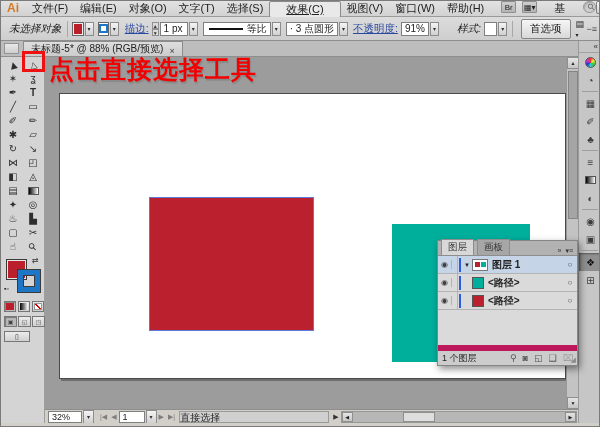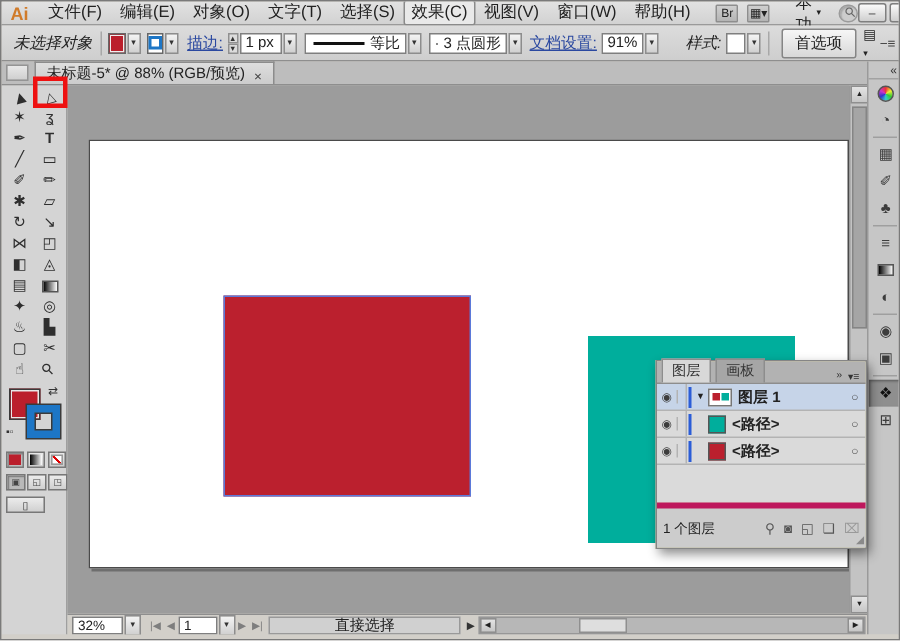--- a/index.html
+++ b/index.html
@@ -1,24 +1,24 @@
 <!DOCTYPE html>
 <html><head>
 <meta charset="utf-8">
 <style>
   * { margin:0; padding:0; box-sizing:border-box; }
   html,body { width:600px; height:427px; }
   body { font-family:"Liberation Sans","DejaVu Sans",sans-serif; font-size:11px; color:#222; }
   #app { position:relative; width:600px; height:427px; background:#d2cfc9; border:1px solid #7a7a7a; overflow:hidden; }
 
   
-  #menubar { position:absolute; left:0; top:0; width:600px; height:16px; background:linear-gradient(#e2e2e2,#d2d2d2); border-bottom:1px solid #9a9a9a; display:flex; align-items:center; }
+  #menubar { position:absolute; left:0; top:0; width:600px; height:16px; background:linear-gradient(#e2e2e2,#d2d2d2); border-bottom:1px solid #9a9a9a; display:flex; align-items:flex-start; }
   .ai-logo { font-weight:bold; font-size:12px; color:#d07b2a; padding:0 7px 0 6px; }
   .menu-item { padding:0 6px; font-size:11px; line-height:15px; white-space:nowrap; }
-  .menu-item.hl { border:1px solid #8a8a8a; background:#e9e9e9; border-radius:2px; padding:0 4px; }
+  .menu-item.hl { border:1px solid #8a8a8a; background:#e9e9e9; border-radius:2px; padding:0 16px;text-decoration:underline; }
   .mb-sep { width:1px; height:11px; background:#a5a5a5; margin:0 4px; }
   .mini-btn { height:12px; min-width:15px; background:linear-gradient(#cfcfcf,#b4b4b4); border:1px solid #8e8e8e; font-size:8px; display:flex; align-items:center; justify-content:center; margin:0 3px; border-radius:1px; }
   .ws { margin-left:14px; font-size:11px; display:flex; align-items:center; gap:3px; }
   .searchbox { margin-left:12px; width:88px; height:12px; border-radius:6px; background:#cdcdcd; border:1px solid #9b9b9b; box-shadow:inset 1px 1px 1px rgba(0,0,0,.18); display:flex; align-items:center; padding-left:4px; color:#666; }
   .win-btns { margin-left:auto; margin-right:3px; display:flex; gap:2px; }
   .win-btn { width:19px; height:13px; background:linear-gradient(#fbfbfb,#cfcfcf); border:1px solid #7f7f7f; border-radius:2px; font-size:8px; line-height:11px; text-align:center; color:#333; }
 
   
   #controlbar { position:absolute; left:0; top:16px; width:600px; height:24px; background:linear-gradient(#dcdcdc,#cecece); border-bottom:1px solid #8e8e8e; display:flex; align-items:center; font-size:10.5px; }
   .cb-sep { width:1px; height:16px; background:#a8a8a8; margin:0 5px; }
@@ -77,51 +77,51 @@
 
   
   #dock { position:absolute; left:577px; top:40px; width:23px; height:382px; background:#c6c6c6; border-left:1px solid #9a9a9a; }
   .dock-top { height:12px; display:flex; align-items:center; justify-content:flex-end; padding-right:3px; font-size:8px; color:#333; border-bottom:1px solid #a2a2a2; }
   .dock-cell { width:23px; height:18px; display:flex; align-items:center; justify-content:center; font-size:10px; color:#3c3c3c; }
   .dock-cell.active { background:#8f8f8f; box-shadow:inset 1px 1px 2px rgba(0,0,0,.4); color:#111; }
   .dock-sep { height:1px; background:#9f9f9f; margin:2px 3px; }
   .color-wheel { width:11px; height:11px; border-radius:50%; border:1px solid #555; background:conic-gradient(#e33,#ee3,#3c3,#3cc,#33c,#c3c,#e33); }
 
   
-  #layers-panel { position:absolute; left:436px; top:239px; width:141px; height:126px; background:#fef9c3; border:1px solid #858585; box-shadow:2px 3px 7px rgba(0,0,0,.45); z-index:30; display:flex; flex-direction:column; }
+  #layers-panel { position:absolute; left:436px; top:239px; width:141px; height:126px; background:#4c1d95; border:1px solid #858585; box-shadow:2px 3px 7px rgba(0,0,0,.45); z-index:30; display:flex; flex-direction:column; }
   .lp-head { height:15px; background:#b2b2b2; border-bottom:1px solid #8d8d8d; display:flex; align-items:flex-end; }
   .lp-tab { font-size:9.5px; padding:1px 6px; border:1px solid #8d8d8d; border-bottom:none; margin-left:3px; background:#a6a6a6; color:#333; white-space:nowrap; }
   .lp-tab.active { background:#d8d8d8; }
   .lp-head-ic { margin-left:auto; font-size:7px; color:#333; padding-right:4px; display:flex; gap:4px; }
   .lp-body { flex:1; background:#dadada; overflow:hidden; }
   .lp-row { height:18px; display:flex; align-items:center; border-bottom:1px solid #b3b3b3; font-size:10px; }
   .lp-row.sel { background:#c6d4e8; }
   .lp-eye { width:14px; text-align:center; font-size:8px; color:#3d3d3d; border-right:1px solid #b3b3b3; }
   .lp-col2 { width:6px; height:100%; border-right:1px solid #b3b3b3; }
   .lp-bar { width:2px; height:14px; background:#2b5dd7; margin:0 1px; }
   .lp-tri { width:10px; font-size:6px; color:#222; text-align:center; }
   .lp-thumb { width:16px; height:12px; background:#fff; border:1px solid #777; margin-right:4px; display:flex; align-items:center; justify-content:center; gap:1px; }
   .lp-thumb i { display:block; width:5px; height:5px; }
   .lp-swatch { width:12px; height:12px; border:1px solid #555; margin-right:4px; }
   .lp-label { flex:1; white-space:nowrap; overflow:hidden;font-weight:bold; }
   .lp-target { width:14px; font-size:8px; color:#444; text-align:center; }
-  .lp-foot { height:30px; background:#cccccc; border-top:4px solid #be185d; display:flex; align-items:center; font-size:9px; padding:0 4px; }
+  .lp-foot { height:20px; background:#cccccc; border-top:6px solid #be185d; display:flex; align-items:center; font-size:9px; padding:0 4px; }
   .lp-foot-ics { margin-left:auto; display:flex; gap:6px; font-size:9px; color:#555; }
   .lp-foot-ics .dim { color:#9a9a9a; }
   .lp-grip { position:absolute; right:1px; bottom:1px; font-size:7px; color:#8a8a8a; }
 
   
   #hl-box { position:absolute; left:21px; top:50px; width:23px; height:21px; border:3px solid #ee1111; z-index:40; }
   #annotation { position:absolute; left:48px; top:52px; z-index:40; font-size:25px; font-weight:bold; letter-spacing:1px; white-space:nowrap; text-shadow:1px 2px 1px rgba(120,120,120,.55); }
 
   
   #statusbar { position:absolute; left:44px; top:408px; width:533px; height:14px; background:#d2cfc9; border-top:1px solid #8e8e8e; display:flex; align-items:center; font-size:9.5px; }
   #statusbar .inp { height:12px; font-size:9px; }
   .nav-ic { color:#7e7e7e; font-size:7px; padding:0 2px; }
-  .stat-box { width:128px; height:12px; border:1px solid #999; background:#d0d0d0; text-align:center; line-height:11px; font-size:10px; margin:0 2px; white-space:nowrap; }
+  .stat-box { width:150px; height:12px; border:1px solid #999; background:#d0d0d0; text-align:left; line-height:11px; font-size:10px; margin:0 2px; white-space:nowrap; }
   #hscroll { flex:1; height:12px; background:#b7b7b7; border:1px solid #979797; position:relative; margin-right:1px; }
   .hs-btn { position:absolute; top:0; width:11px; height:10px; background:linear-gradient(#e4e4e4,#c6c6c6); border:1px solid #8f8f8f; font-size:5px; display:flex; align-items:center; justify-content:center; color:#222; }
   #hthumb { position:absolute; left:26%; top:0; width:32px; height:10px; background:#dedede; border:1px solid #8f8f8f; }
 
   #bottomstrip { position:absolute; left:0; top:422px; width:600px; height:5px; background:#d2cfc9; }
 </style>
 </head>
 <body>
 
 <div id="app">
@@ -173,21 +173,21 @@
     </span>
     <span class="inp" style="width:34px">1 px</span>
     <span class="dd">▾</span>
     <span class="inp" style="margin-left:5px">
       <span class="line-prev"></span>
       <span>等比</span>
     </span>
     <span class="dd">▾</span>
     <span class="inp" style="margin-left:5px">· 3 点圆形</span>
     <span class="dd">▾</span>
-    <span class="link" style="margin-left:5px">文档设置:</span>
+    <span class="link" style="margin-left:5px">不透明度:</span>
     <span class="inp" style="width:34px;margin-left:3px">91%</span>
     <span class="dd">▾</span>
     <span class="lbl" style="margin-left:18px">样式:</span>
     <span class="inp" style="width:15px;margin-left:3px"></span>
     <span class="dd">▾</span>
     <span class="cb-sep"></span>
     <span class="push-btn">首选项</span>
     <span style="font-size:9px;margin-left:2px">▤ <span style="font-size:6px">▾</span></span>
     <span style="margin-left:auto;margin-right:4px;font-size:9px;color:#444">−≡</span>
   </div>
@@ -421,20 +421,21 @@
         <span>◙</span>
         <span>◱</span>
         <span>❑</span>
         <span class="dim">⌧</span>
       </span>
     </div>
     <span class="lp-grip">◢</span>
   </div>
 
   <div id="hl-box"></div>
+  <div id="annotation" style="color: rgb(242, 0, 0);">点击直接选择工具</div>
 
   <div id="statusbar">
     <span class="inp" style="width:34px;margin-left:3px">32%</span>
     <span class="dd">▾</span>
     <span class="nav-ic" style="margin-left:4px">|◀</span>
     <span class="nav-ic">◀</span>
     <span class="inp" style="width:26px">1</span>
     <span class="dd">▾</span>
     <span class="nav-ic">▶</span>
     <span class="nav-ic">▶|</span>

